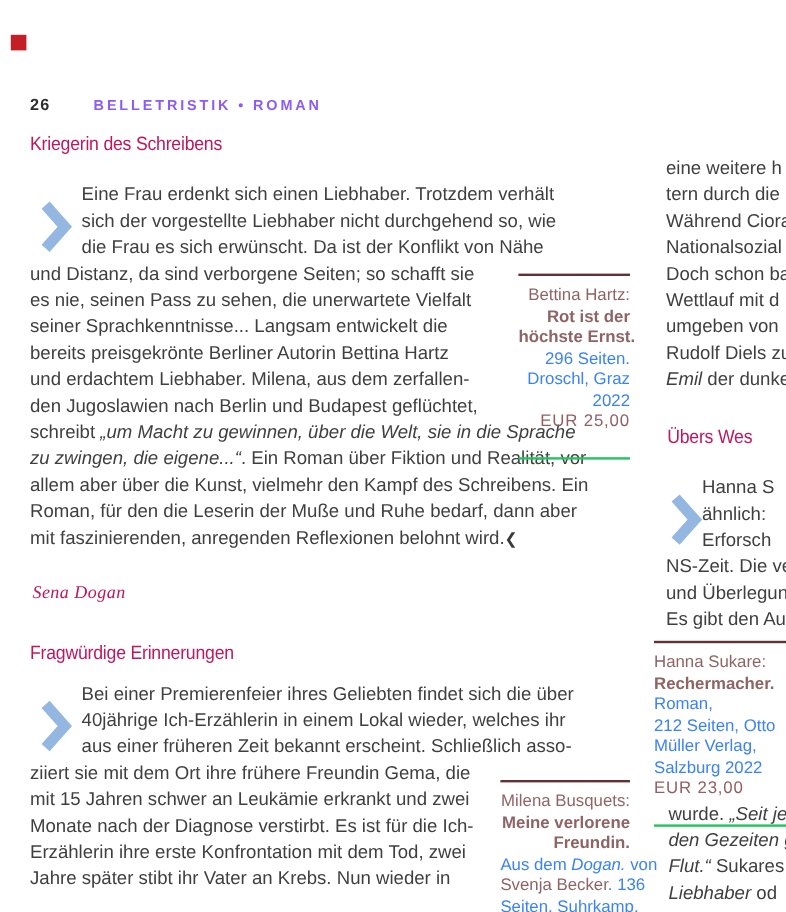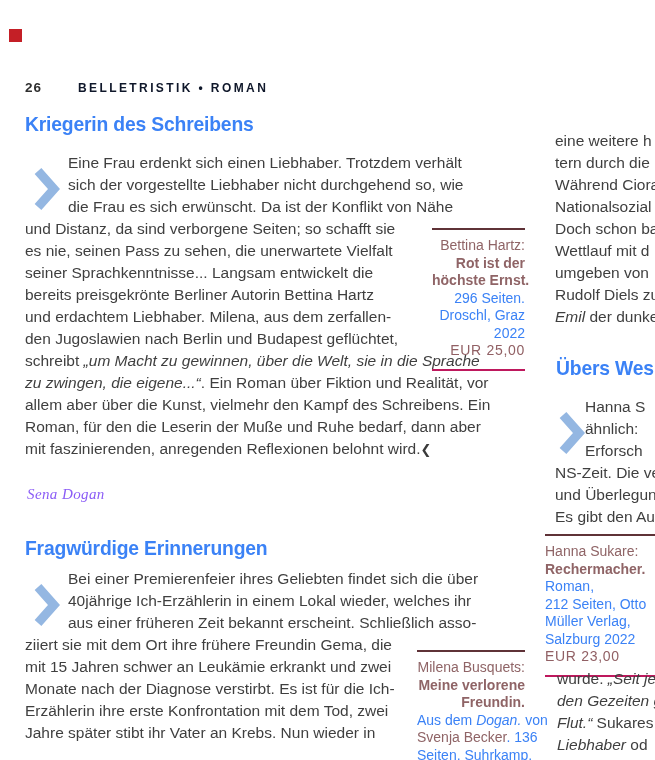--- a/index.html
+++ b/index.html
@@ -5,36 +5,36 @@
   html,body{margin:0;padding:0;background:#ffffff;}
   .page{
     position:relative;width:655px;height:760px;background:#ffffff;
     overflow:hidden;
     font-family:"Liberation Sans","DejaVu Sans",sans-serif;
     color:#3f3f3f;
   }
   .abs{position:absolute;}
   .red-marker{left:9px;top:29px;width:13px;height:13px;background:#c41f26;}
   .pagenum{left:25px;top:80px;font-size:13.5px;font-weight:bold;color:#2e2e2e;letter-spacing:1px;}
-  .section-label{left:78px;top:81px;font-size:12px;font-weight:bold;color:#0f172a;letter-spacing:2.4px;}
-  .headline{font-size:21px;font-weight:bold;color:#3b82f6;letter-spacing:-0.2px;white-space:nowrap;}
+  .section-label{left:78px;top:81px;font-size:12px;font-weight:bold;color:#8b5cf6;letter-spacing:2.4px;}
+  .headline{font-size:16px;font-weight:normal;color:#be185d;letter-spacing:-0.2px;white-space:nowrap;}
   .headline .squeeze{display:inline-block;transform:scaleX(.92);transform-origin:left center;}
   .textblock .line{line-height:22px;font-size:15.5px;white-space:pre;color:#3f3f3f;}
   .textblock .line.ind{padding-left:43px;}
   .rc-para .line.ind{padding-left:30px;}
   .it{font-style:italic;}
   .bd{font-weight:bold;}
   .maroon{color:#8f6466;}
   .rose{color:#3b82f6;}
   .price{color:#916064;letter-spacing:.7px;}
   .endmark{color:#3a3a3a;font-family:"DejaVu Sans",sans-serif;font-size:13px;}
-  .author{font-family:"Liberation Serif","DejaVu Serif",serif;font-style:italic;font-size:15px;color:#8b5cf6;letter-spacing:.4px;}
+  .author{font-family:"Liberation Serif","DejaVu Serif",serif;font-style:italic;font-size:15px;color:#be185d;letter-spacing:.4px;}
   .bookbox{
-    border-top:2px solid #5f3237;border-bottom:2px solid #be185d;
-    padding:7px 0 9px 0;
+    border-top:2px solid #5f3237;border-bottom:2px solid #22c55e;
+    padding:7px 0 21px 0;
   }
   .bookbox .line{line-height:17.5px;font-size:14px;white-space:pre;}
   .bookbox.right .line{text-align:right;}
   .chev{display:block;}
 </style>
 </head>
 <body>
 
 <div class="page">
 

